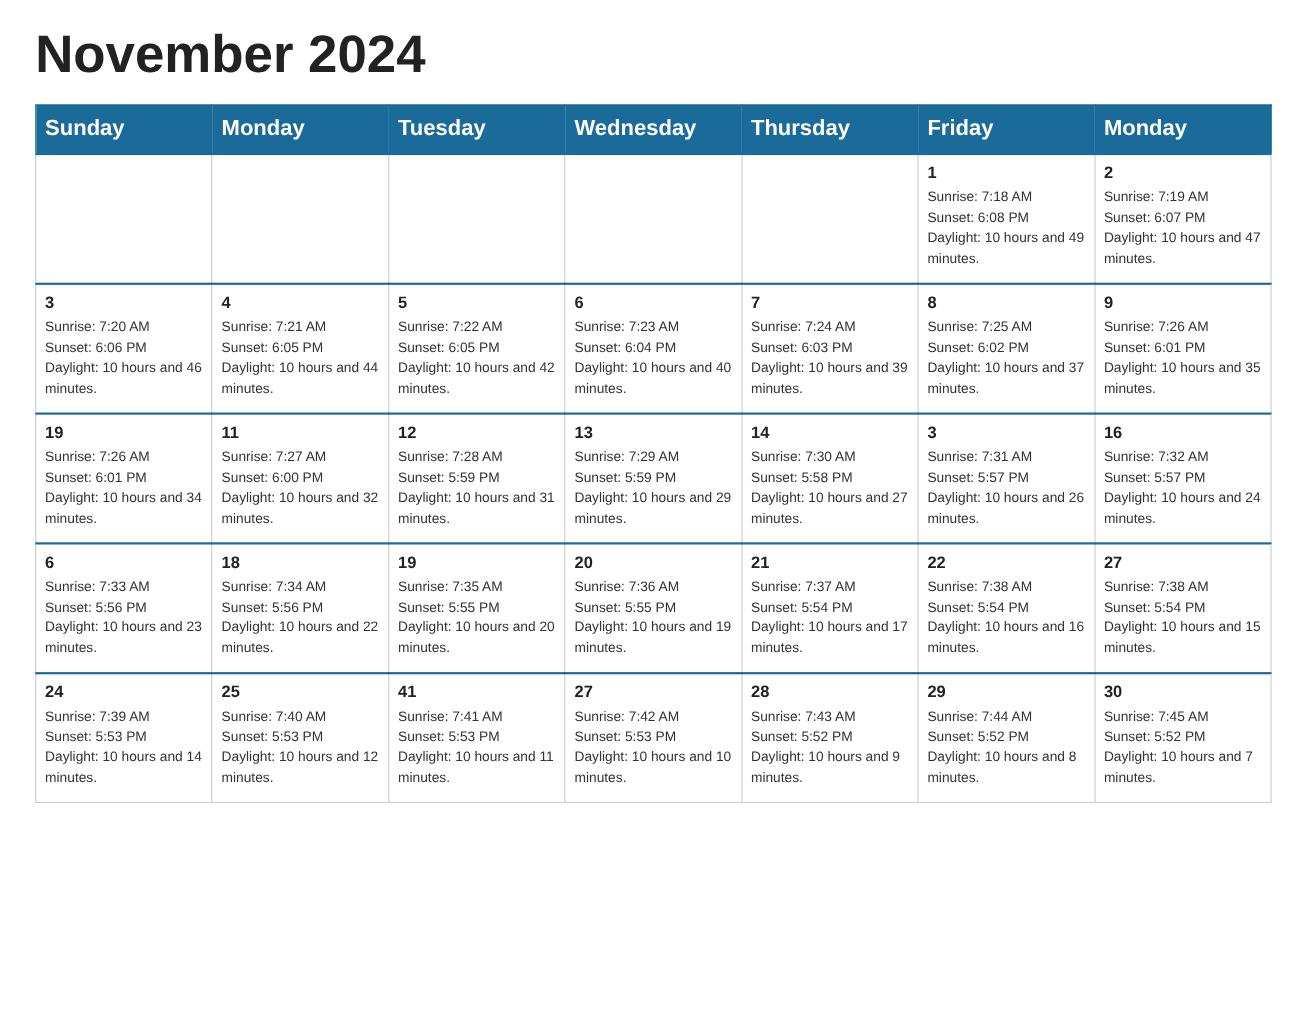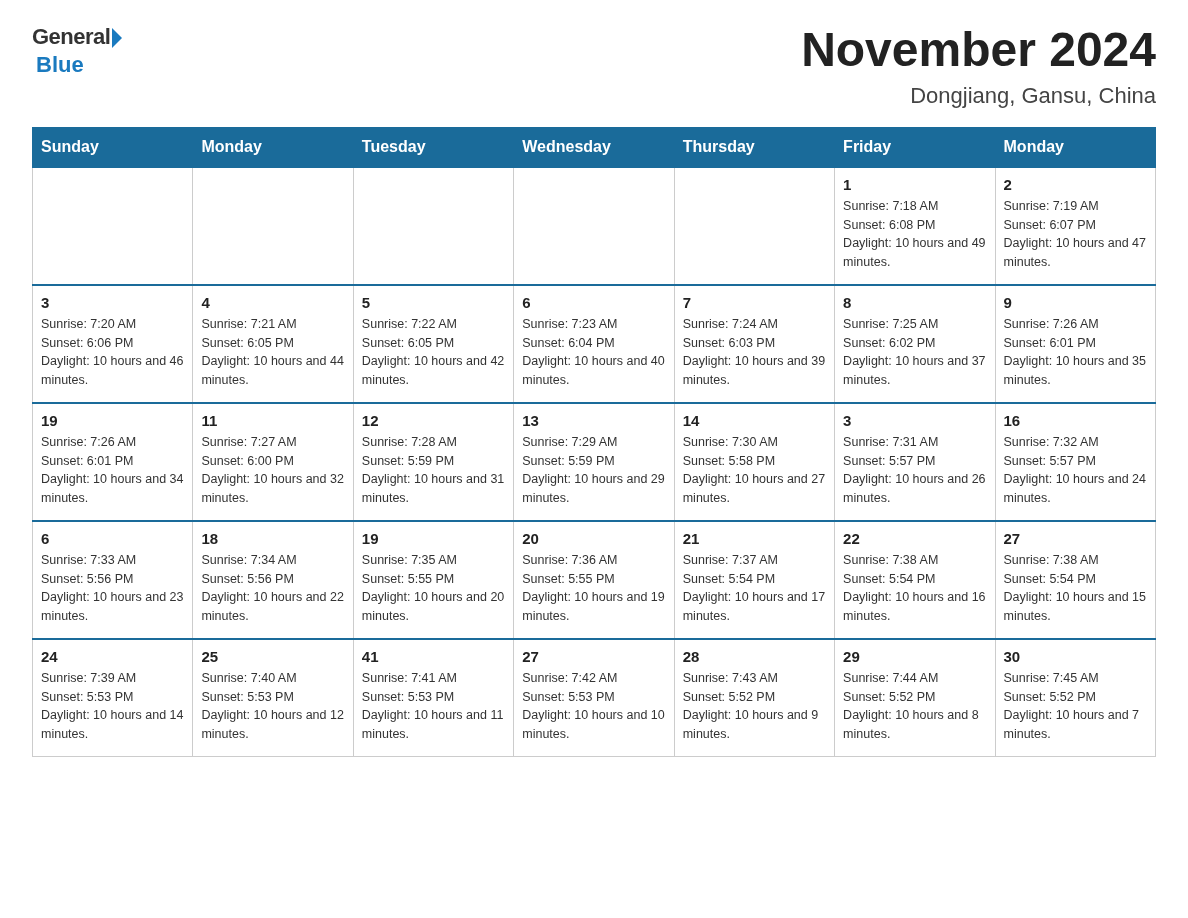--- a/index.html
+++ b/index.html
@@ -61,21 +61,21 @@
       color: #444;
       margin-top: 6px;
     }
     .calendar-table {
       width: 100%;
       border-collapse: collapse;
     }
     .calendar-table thead tr th {
       background-color: #1a6b9a;
       color: #fff;
-      font-size: 16px;
+      font-size: 20px;
       font-weight: bold;
       padding: 10px 8px;
       border: 1px solid #1a6b9a;
       text-align: left;
     }
     .calendar-table tbody tr {
       border-top: 2px solid #1a6b9a;
     }
     .calendar-table tbody tr td {
       vertical-align: top;
@@ -101,30 +101,22 @@
       line-height: 1.5;
     }
     .empty-cell {
       background: #f9f9f9;
     }
   </style>
 </head>
 <body>
 
 <div class="header-area">
-  <div class="logo">
-    <div class="logo-top">
-      <span class="logo-general">General</span>
-      <div class="logo-triangle"></div>
-    </div>
-    <span class="logo-blue">Blue</span>
-  </div>
   <div class="title-area">
     <div class="month-title">November 2024</div>
-    <div class="location-title">Dongjiang, Gansu, China</div>
   </div>
 </div>
 
 <table class="calendar-table">
   <thead>
     <tr>
     <th>Sunday</th>
         <th>Monday</th>
         <th>Tuesday</th>
         <th>Wednesday</th>

